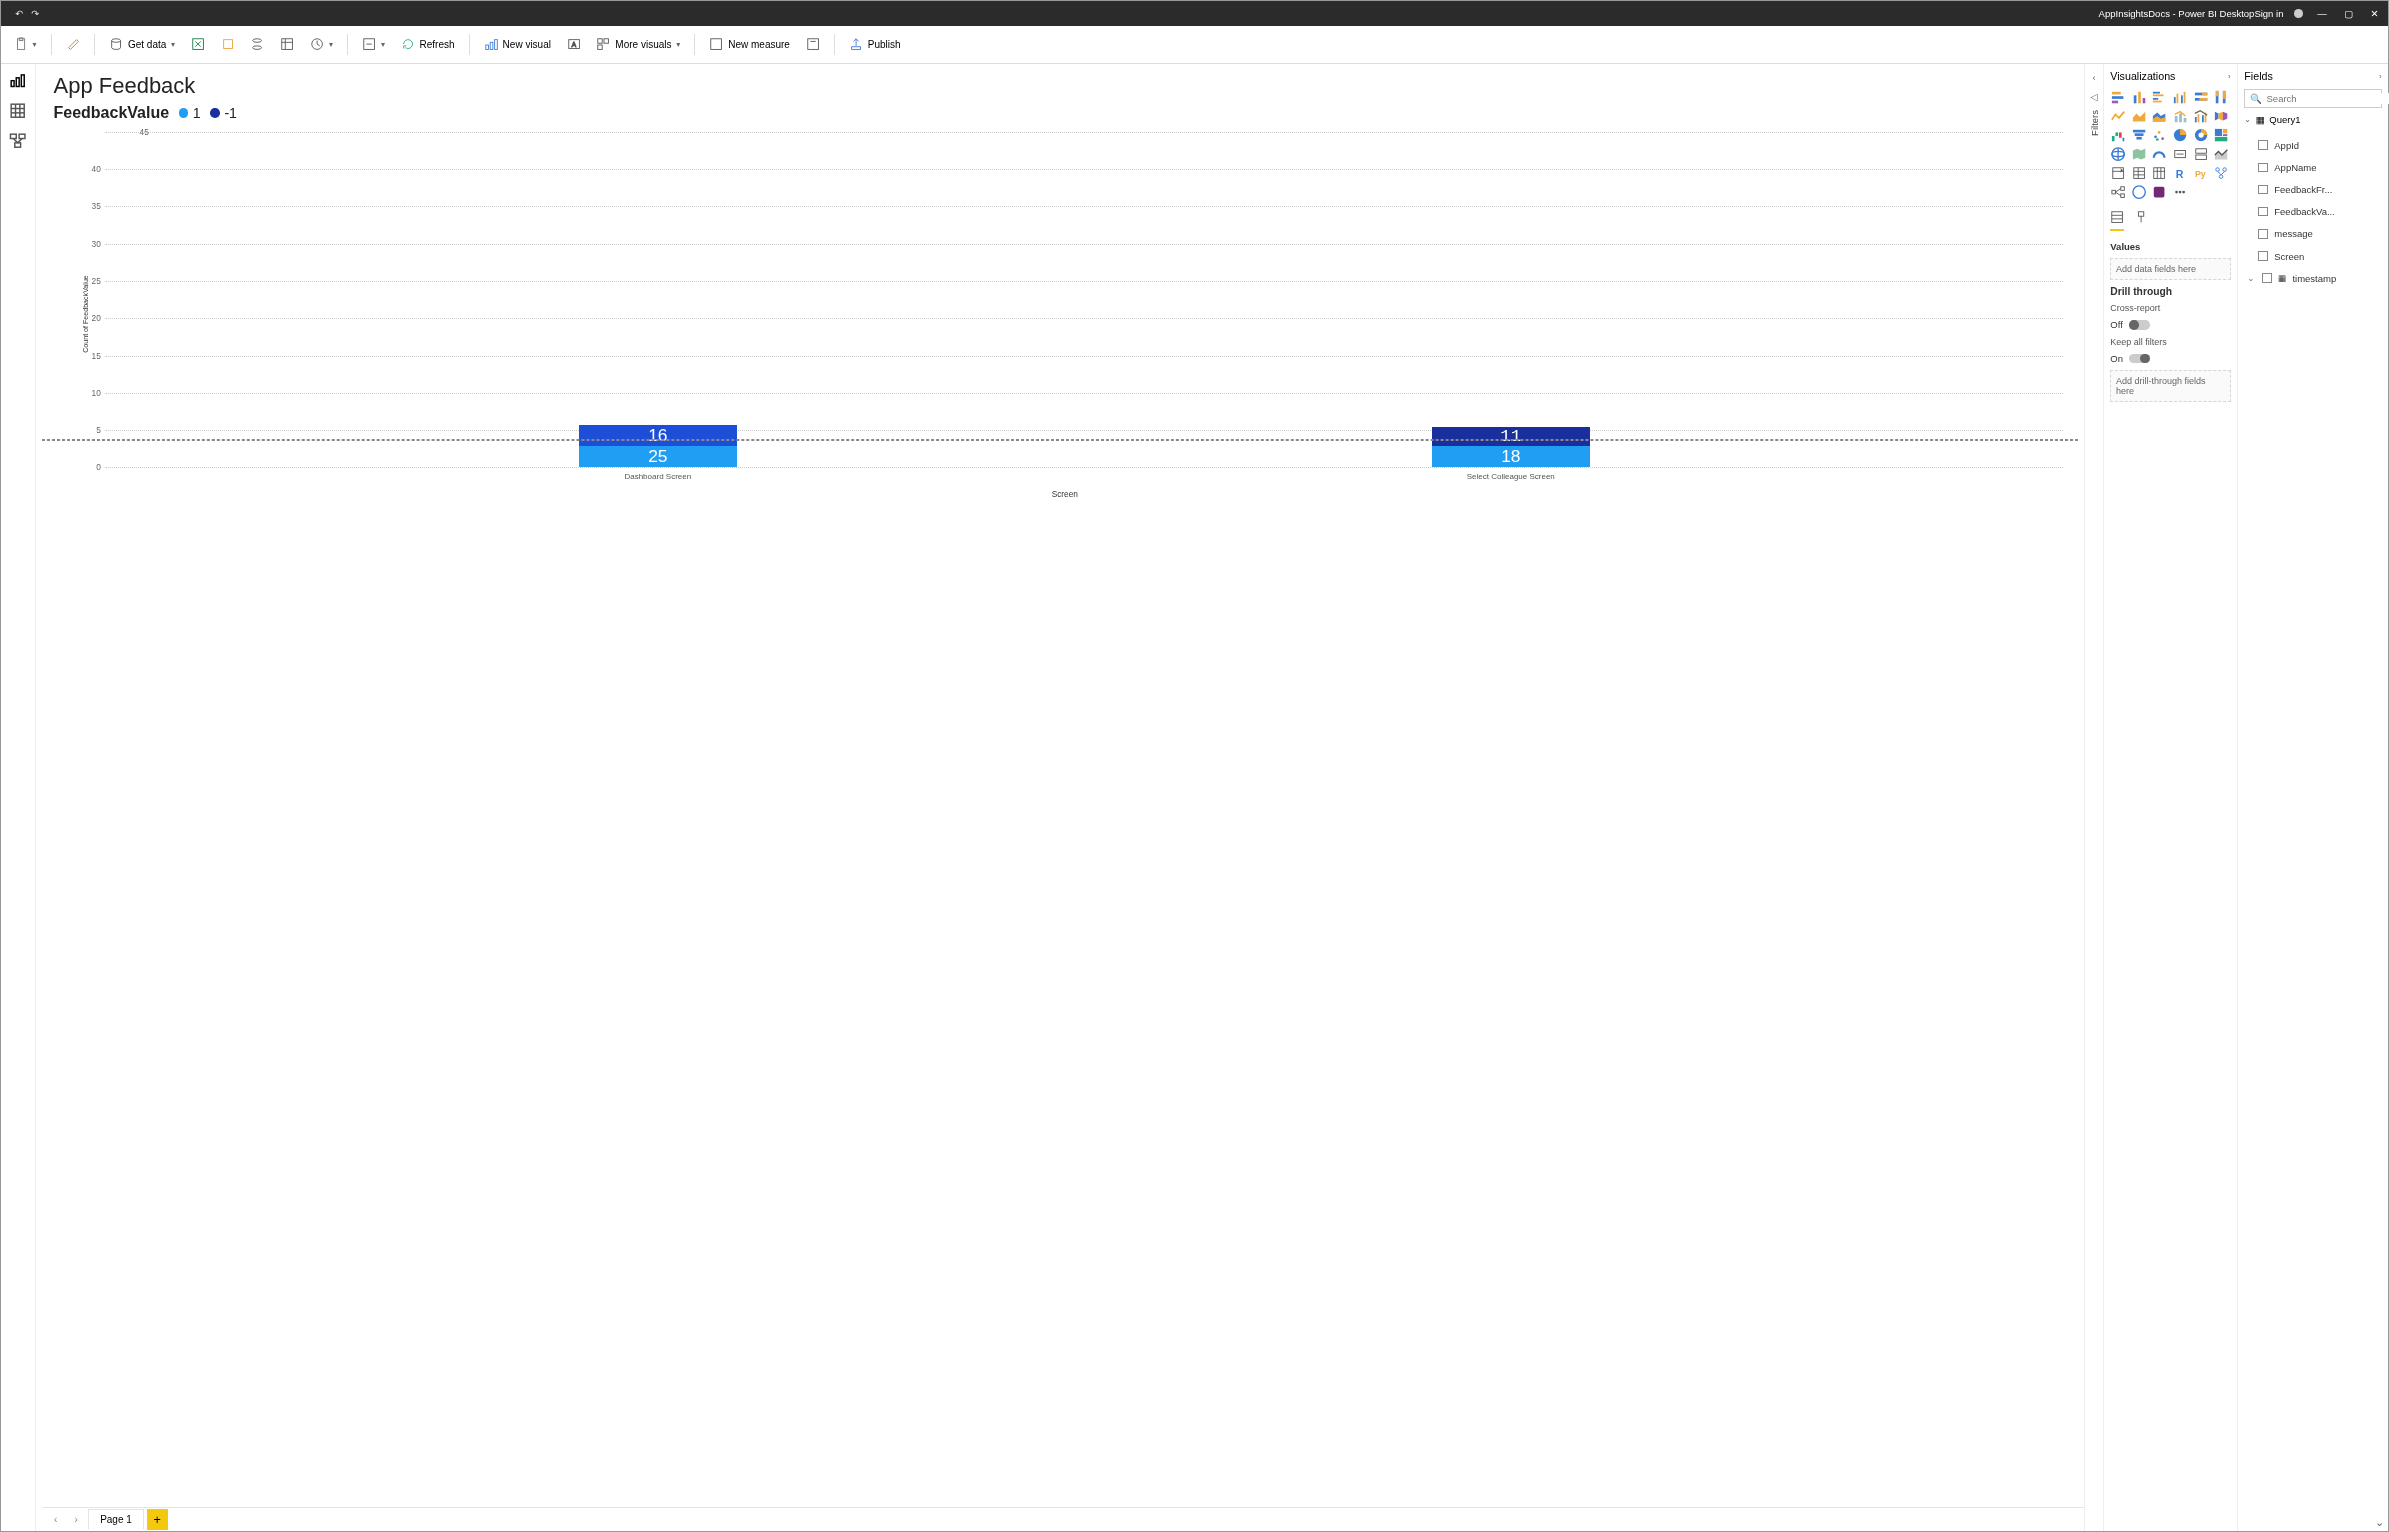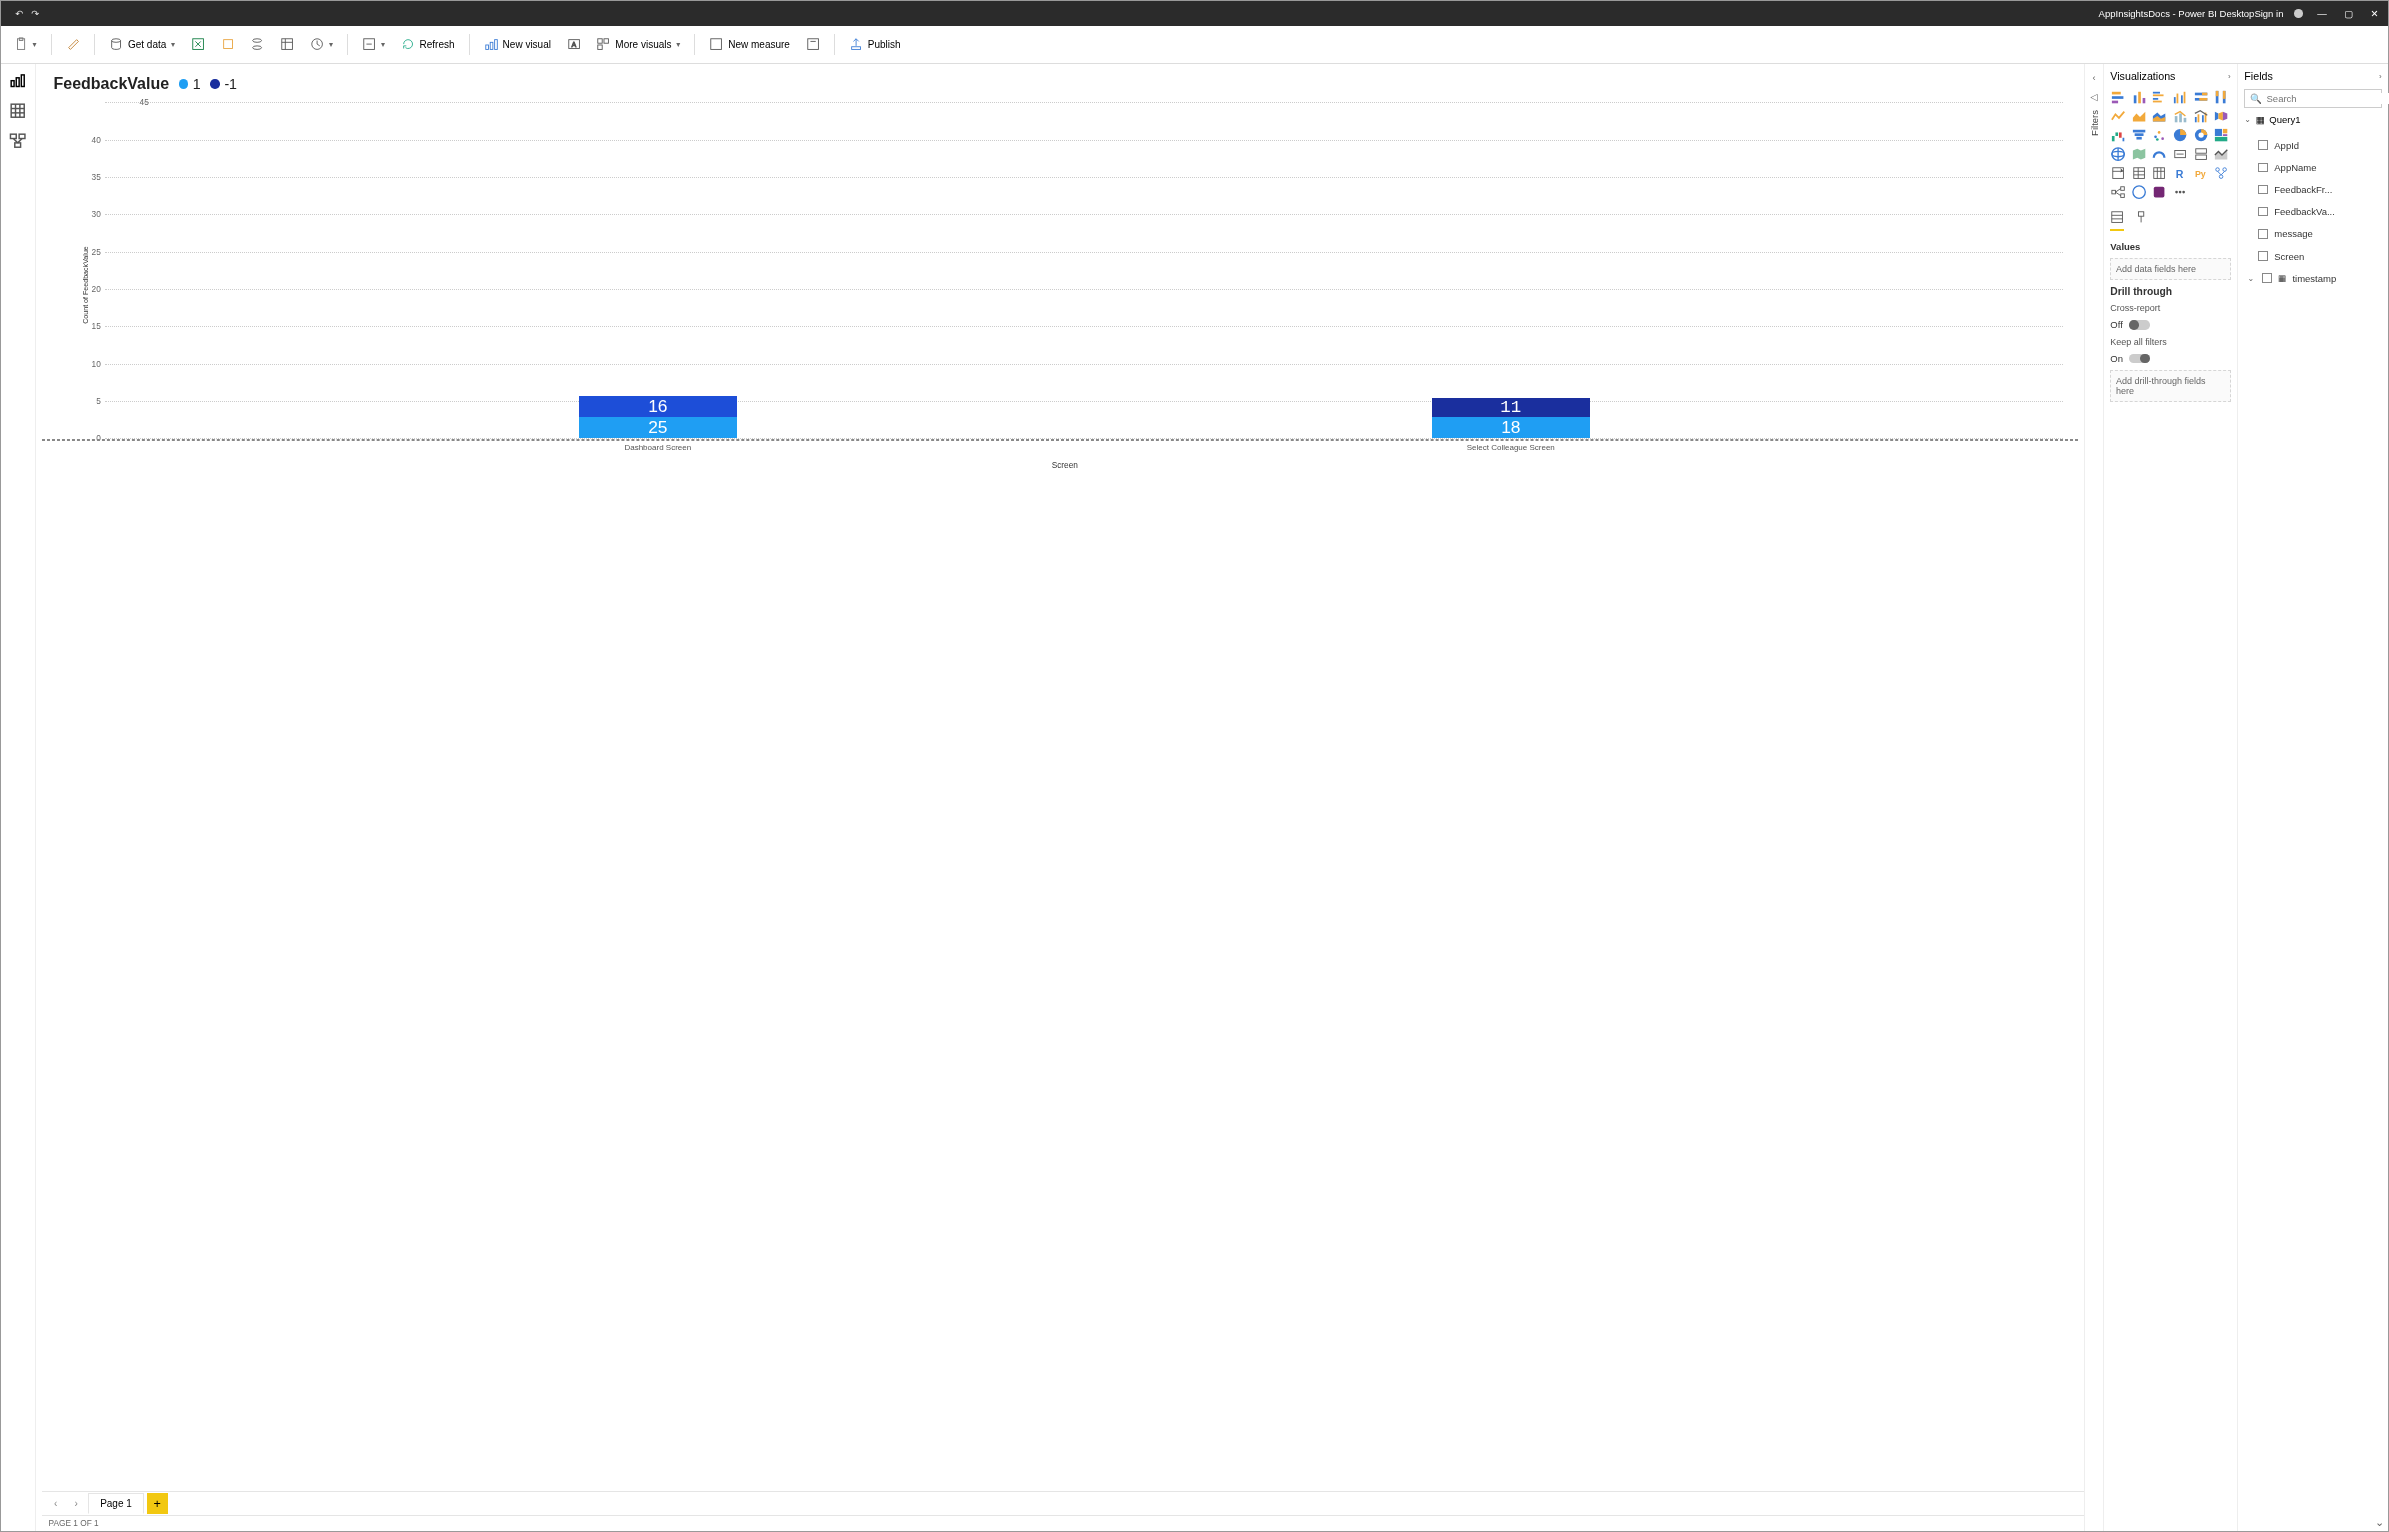--- a/index.html
+++ b/index.html
@@ -275,20 +275,21 @@
             <rect x="2" y="3" width="8" height="6"></rect>
             <rect x="14" y="3" width="8" height="6"></rect>
             <rect x="8" y="15" width="8" height="6"></rect>
             <line x1="6" y1="9" x2="12" y2="15"></line>
             <line x1="18" y1="9" x2="12" y2="15"></line>
           </svg></div>
     </div>
 
     <div class="canvas">
       <div class="report-area">
+        <div class="rpt-title">App Feedback</div>
         <div class="legend-row">
           <span>FeedbackValue</span>
         <span class="legend-item">
               <span class="legend-swatch" style="background: rgb(31, 158, 243);"></span>
               <span>1</span>
             </span>
             <span class="legend-item">
               <span class="legend-swatch" style="background: rgb(26, 47, 158);"></span>
               <span>-1</span>
             </span>
@@ -333,21 +334,20 @@
         </div>
         <div class="sel-border"></div>
       </div>
 
       <div class="pagebar">
         <div class="pbtn">‹</div>
         <div class="pbtn">›</div>
         <div class="ptab active">Page 1</div>
         <div class="addpage">+</div>
       </div>
-      <div class="status">PAGE 1 OF 1</div>
     </div>
 
     <div class="filters-pane">
       <div class="collapse">‹</div>
       <div style="font-size:9.5px;color:#666;">◁</div>
       <div class="vlabel">Filters</div>
     </div>
 
     <div class="vizpanel">
       <h3>

